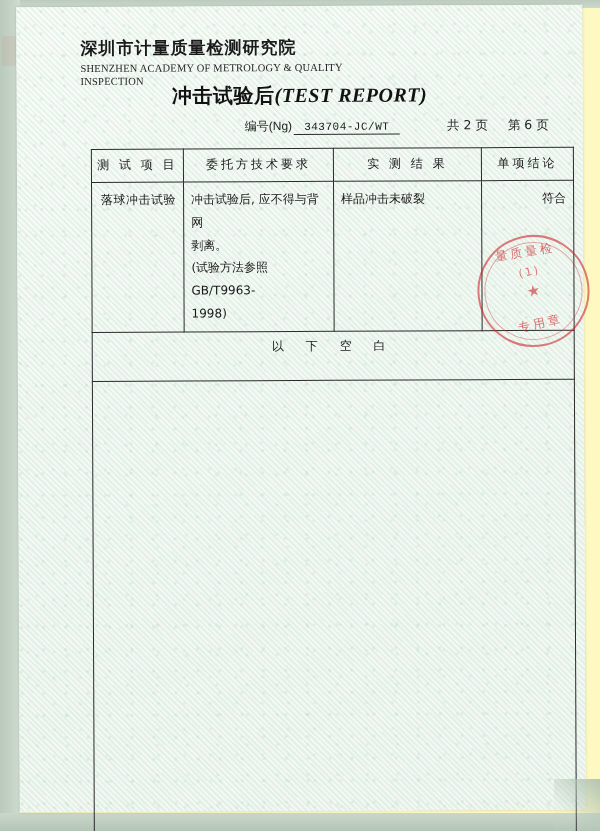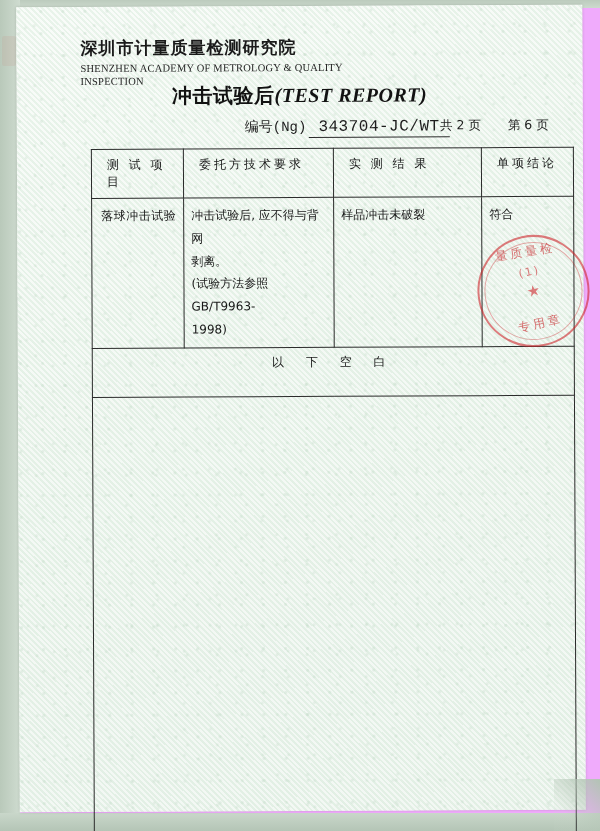--- a/index.html
+++ b/index.html
@@ -10,21 +10,21 @@
     width: 600px;
     height: 831px;
     background: #c8d6c9;
     font-family: "DejaVu Sans", sans-serif;
     overflow: hidden;
   }
   .scan {
     position: relative;
     width: 600px;
     height: 831px;
-    background: #f0abfc;
+    background: #fef9c3;
     overflow: hidden;
   }
   
   .paper {
     position: absolute;
     left: 18px;
     top: 6px;
     width: 566px;
     height: 805px;
     background:
@@ -134,40 +134,40 @@
     height: 20px;
     font-size: 12.5px;
   }
   .meta-no {
     position: absolute;
     left: 228px;
     top: 0;
     white-space: nowrap;
   }
   .meta-no .lbl {
-    font-family: Liberation Mono, monospace;
-    font-size: 14px;
+    font-family: Liberation Sans, sans-serif;
+    font-size: 12px;
   }
   .meta-no .val {
     font-family: "Liberation Mono", monospace;
-    font-size: 16px;
+    font-size: 11px;
     letter-spacing: 0.5px;
     border-bottom: 1px solid #2a2a2a;
     padding: 0 10px 1px 10px;
     margin-left: 2px;
   }
   .meta-pages {
     position: absolute;
     right: 34px;
     top: 0;
     font-family: "DejaVu Sans", sans-serif;
     font-size: 12.5px;
     white-space: nowrap;
   }
-  .meta-pages span { margin-left: 23px; }
+  .meta-pages span { margin-left: 16px; }
 
   
   .tbl-wrap {
     position: absolute;
     left: 74px;
     top: 142px;
     width: 482px;
   }
   table.report {
     border-collapse: collapse;
@@ -178,24 +178,24 @@
   table.report td {
     border: 1px solid #2b2b2b;
     font-family: "DejaVu Sans", sans-serif;
     font-size: 12px;
     color: #181818;
     vertical-align: top;
     padding: 6px 7px;
     background: transparent;
   }
   table.report th {
-    text-align: left;
+    text-align: center;
     font-weight: normal;
     letter-spacing: 3px;
-    padding: 7px 15px;
+    padding: 7px 0;
     height: 18px;
   }
   .col1 { width: 92px; }
   .col2 { width: 150px; }
   .col3 { width: 148px; }
   .col4 { width: 92px; }
 
   td.c-item {
     text-align: right;
     letter-spacing: 0.5px;
@@ -205,21 +205,21 @@
     text-align: left;
     line-height: 1.9;
     margin-left: 36px;
   }
   td.c-res {
     text-align: left;
     line-height: 1.9;
     margin-left: 20px;
   }
   td.c-concl {
-    text-align: left;
+    text-align: right;
     line-height: 1.9;
   }
   td.body-row { height: 112px; }
   td.blank-row {
     height: 36px;
     text-align: center;
     letter-spacing: 10px;
     padding-top: 9px;
   }
   .blank-inner {

